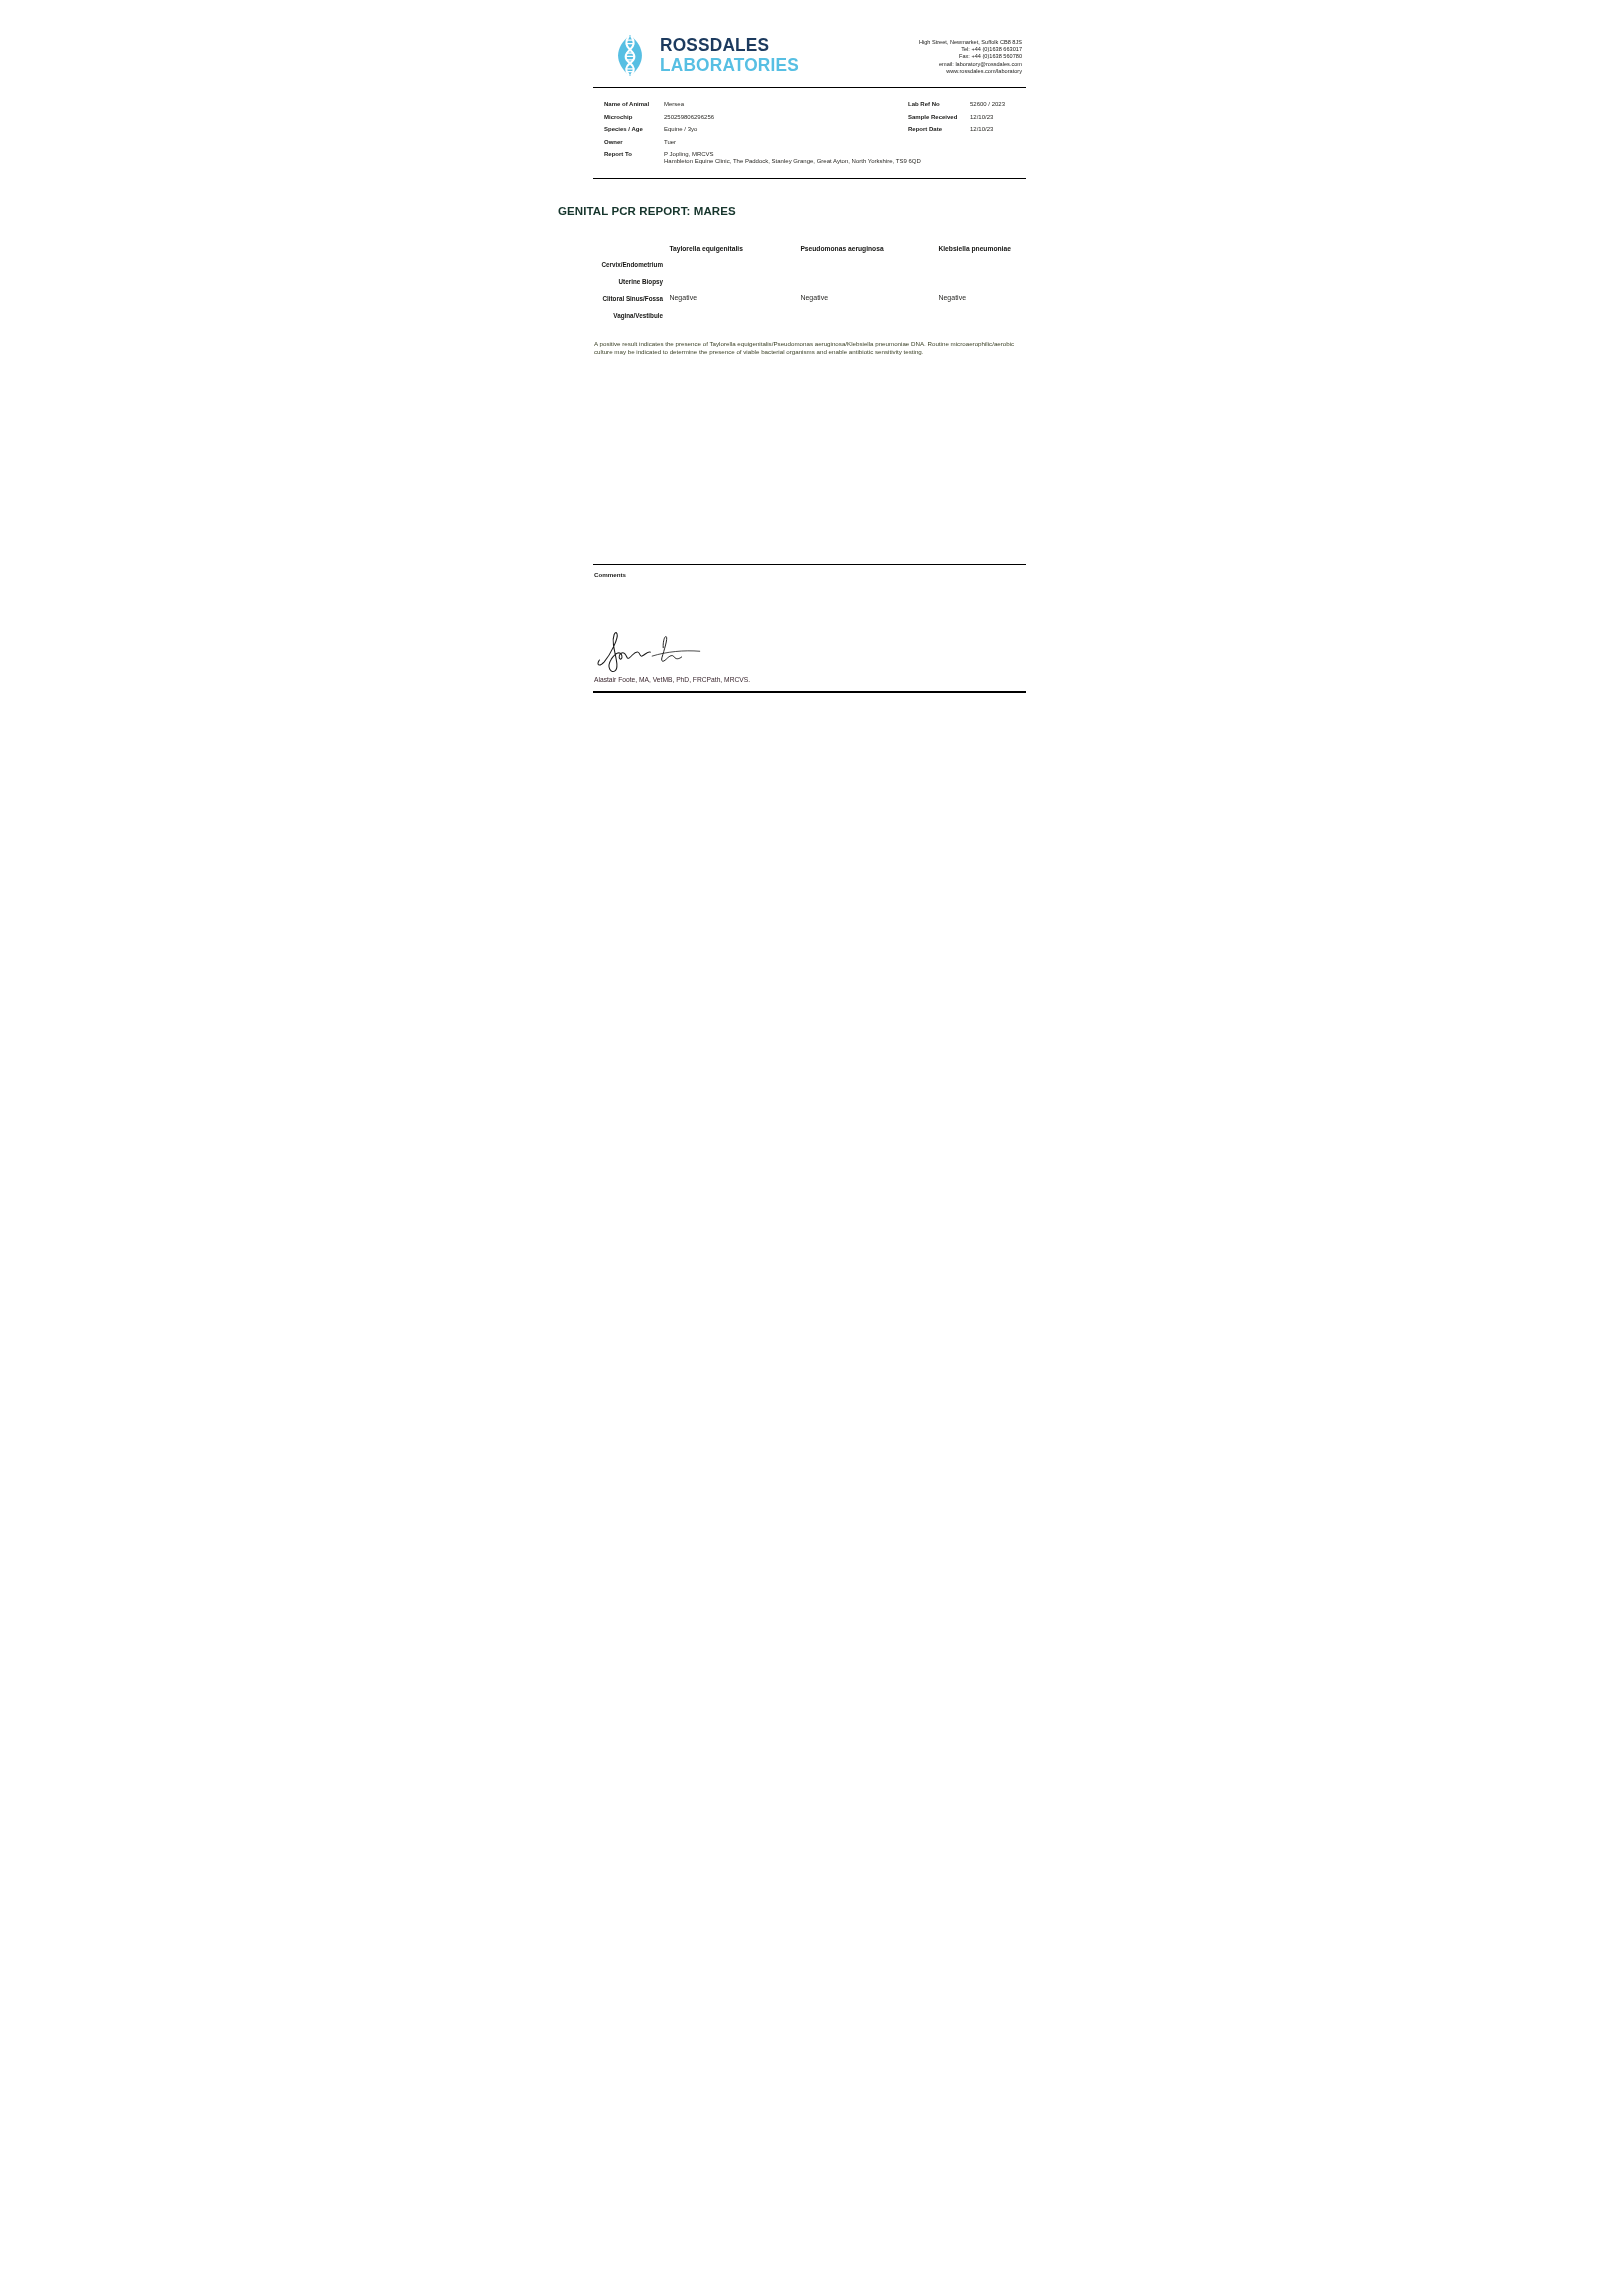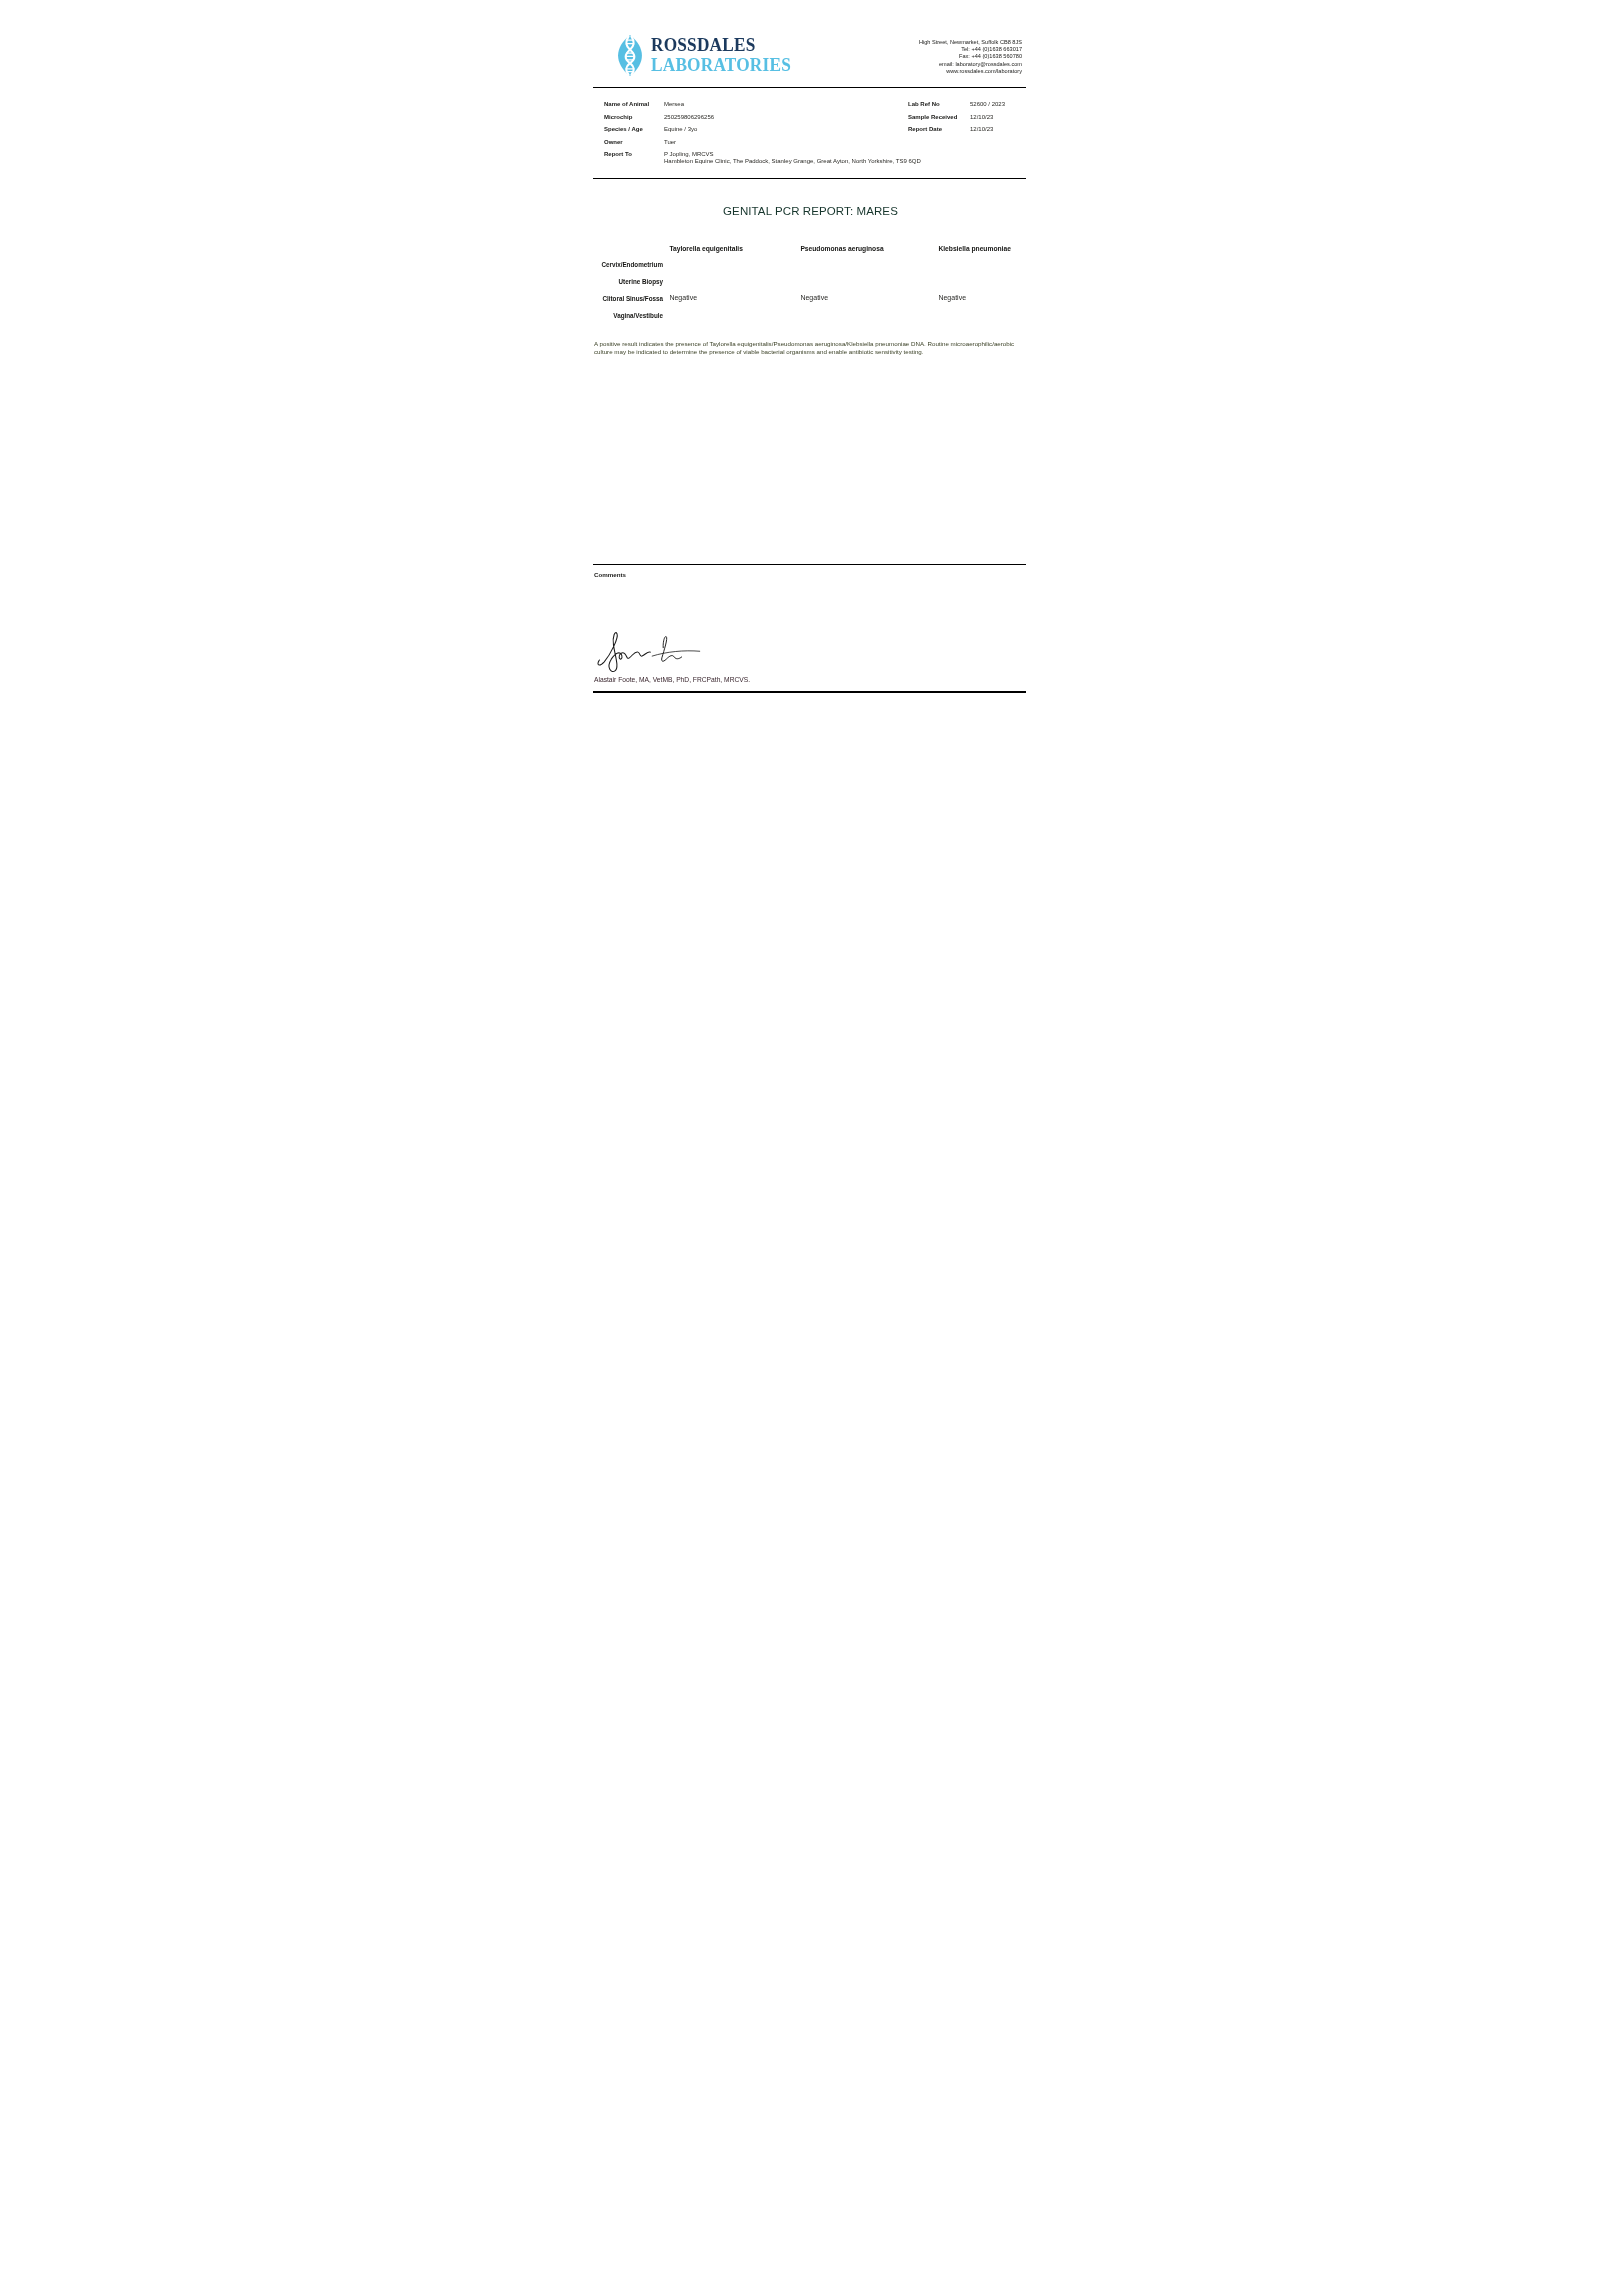--- a/index.html
+++ b/index.html
@@ -7,21 +7,21 @@
     --ink:#26251F; --label_ink:#1A1A18; --footnote_olive:#3B4126;
     --name_plum:#3A262E; --rule_black:#000000;
   }
   *{margin:0;padding:0;box-sizing:border-box;}
   html,body{background:#ffffff;}
   body{font-family:"Liberation Sans","DejaVu Sans",sans-serif;color:var(--ink);}
   .page{position:relative;width:505px;height:715px;background:#fff;margin:0 auto;overflow:hidden;}
 
   
   .logo-icon{position:absolute;left:52px;top:34px;width:40px;height:43px;}
-  .wordmark{position:absolute;left:93px;top:36px;line-height:1;font-family:Liberation Serif, serif;}
+  .wordmark{position:absolute;left:102px;top:36px;line-height:1;}
   .brand-line1{font-size:18px;font-weight:bold;letter-spacing:0.2px;color:var(--brand_navy);transform:scaleX(.96);transform-origin:left;}
   .brand-line2{font-size:18px;font-weight:bold;letter-spacing:0.2px;color:var(--brand_blue);margin-top:1.8px;transform:scaleX(.96);transform-origin:left;}
   .contact{position:absolute;right:41px;top:39px;text-align:right;font-size:5.6px;line-height:7.2px;color:#222220;}
 
   
   .rule{position:absolute;left:35px;width:433px;height:1.4px;background:var(--rule_black);}
   .rule-1{top:87px;}
   .rule-2{top:178px;}
   .rule-3{top:564px;}
   .bottom-bar{position:absolute;left:35px;top:691px;width:433px;height:1.8px;background:var(--rule_black);}
@@ -29,22 +29,22 @@
   
   .info-left{position:absolute;left:46px;top:101px;}
   .info-right{position:absolute;left:350px;top:101px;}
   .info-row{display:flex;align-items:baseline;margin-bottom:5.5px;}
   .info-label{font-weight:bold;font-size:6px;color:var(--label_ink);flex:0 0 auto;}
   .info-left .info-label{width:60px;}
   .info-right .info-label{width:62px;}
   .info-value{font-size:6px;color:#2B2A26;line-height:7.1px;}
 
   
-  .report-title{position:absolute;left:0;top:205px;width:100%;text-align:center;
-    font-size:11.5px;font-weight:normal;letter-spacing:0.1px;color:var(--title_green);}
+  .report-title{position:absolute;left:0;top:205px;width:100%;
+    font-size:11.5px;font-weight:bold;letter-spacing:0.1px;color:var(--title_green);}
 
   
   .results{position:absolute;left:36px;top:241px;width:428px;display:grid;
     grid-template-columns:69px 131px 138px 90px;grid-auto-rows:17px;}
   .results .hdr{height:19px;}
   .col-header{font-weight:bold;font-size:6.7px;color:#151513;padding:3.7px 0 0 6.4px;}
   .row-label{font-weight:bold;font-size:6.3px;color:#151513;text-align:right;padding-top:2.8px;}
   .result-cell{font-size:7px;color:#2B2B28;padding:2.3px 0 0 6.4px;}
 
   

